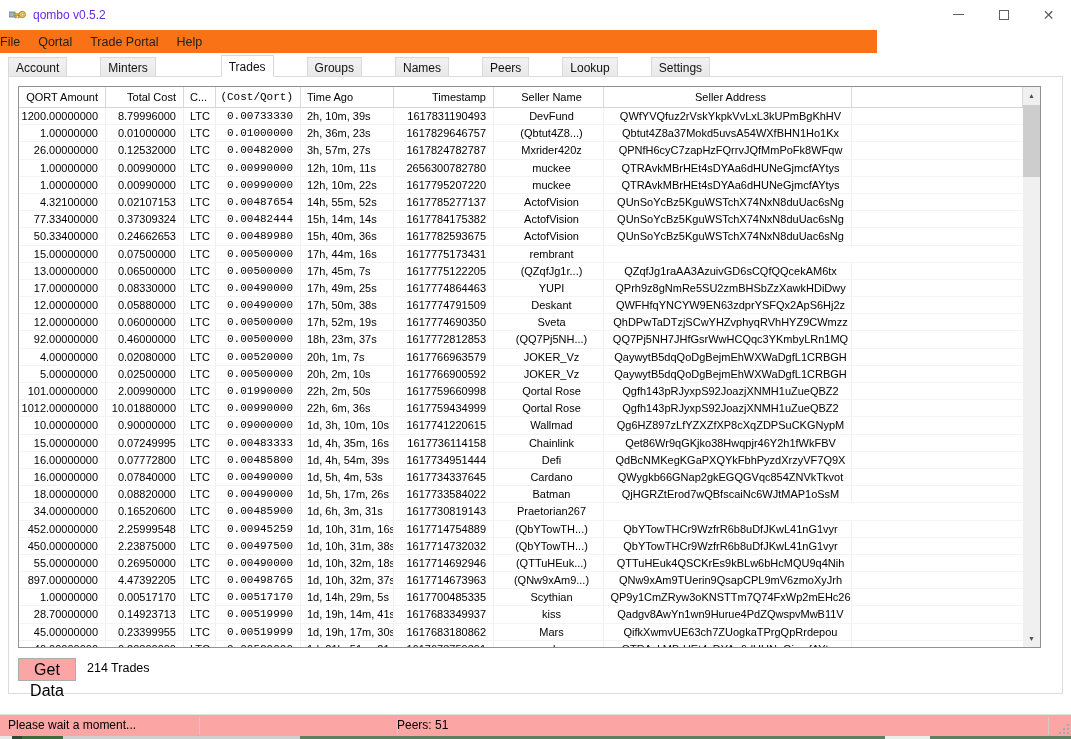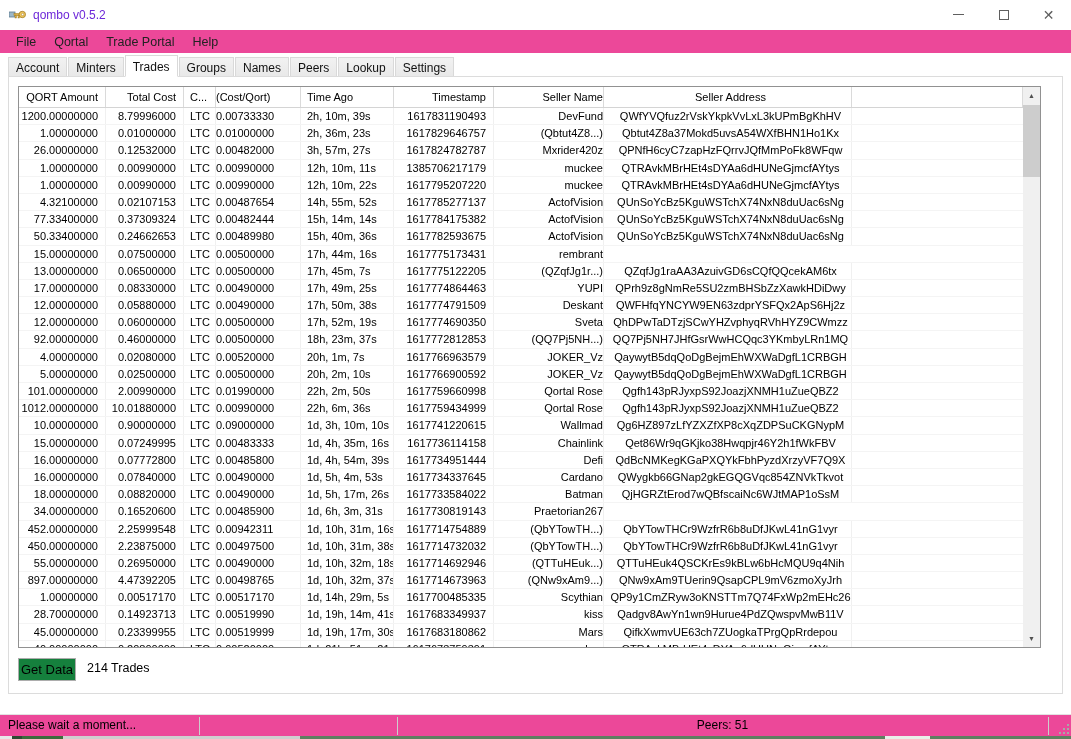--- a/index.html
+++ b/index.html
@@ -13,60 +13,60 @@
   
   .titlebar { position:absolute; top:0; left:0; width:1071px; height:29px; background:#fff; }
   .app-icon { position:absolute; left:9px; top:7px; width:17px; height:15px; }
   .win-title { position:absolute; left:33px; top:8px; font-size:12px; color:#6d28d9; }
   .win-controls { position:absolute; right:0; top:0; height:29px; display:flex; }
   .win-btn { width:45px; height:29px; display:flex; align-items:center; justify-content:center; color:#5f5f5f; font-size:13px; }
   .min-glyph { width:11px; height:1px; background:#5f5f5f; display:block; }
   .max-glyph { width:10px; height:10px; border:1px solid #5f5f5f; display:block; }
   .close-glyph { font-size:14px; line-height:14px; color:#5f5f5f; }
   
-  .menubar { position:absolute; top:30px; left:0; width:1071px; height:23px; background:#ec4899; padding-left:16px; display:flex; align-items:center; }
+  .menubar { position:absolute; top:30px; left:0; width:877px; height:23px; background:#f97316; padding-left:0; display:flex; align-items:center; }
   .menu-item { font-size:12.5px; color:#222; padding:3px 10px 3px 0; margin-right:8px; }
   
-  .tabstrip { position:absolute; top:55px; left:8px; height:21px; display:flex; align-items:flex-end; z-index:3; }
+  .tabstrip { position:absolute; top:55px; left:8px; height:21px; display:flex; align-items:flex-end; z-index:3;gap:32px; }
   .tab { height:19px; background:linear-gradient(#f2f2f2,#e9e9e9); border:1px solid #d9d9d9; border-bottom:none;
          font-size:12px; padding:3px 7px 0 7px; margin-right:1px; color:#111; }
-  .tab.active { height:22px; background:#fff; padding-top:4px; border:1px solid #d9d9d9; border-bottom:1px solid #fff; position:relative; top:1px; }
+  .tab.active { height:22px; background:#fff; padding-top:4px; border:1px solid #d9d9d9; border-bottom:1px solid #fff; position:relative; top:1px;margin-left:32px; }
   
   .tabpanel { position:absolute; top:76px; left:8px; width:1055px; height:618px; background:#fff; border:1px solid #dcdcdc; }
   
   .tablebox { position:absolute; top:9px; left:9px; width:1023px; height:562px; border:1px solid #919191; background:#0f766e; overflow:hidden; }
   .tgrid { position:absolute; top:0; left:0; width:1004px; height:560px; overflow:hidden; }
   .hdr { display:flex; height:21px; border-bottom:1px solid #d4d4d4; background:#fff; }
   .hdr .cell { line-height:20px; border-right:1px solid #dadada; font-size:11px; }
   .row { display:flex; height:17.2px; border-bottom:1px solid #f4f4f4; background:#fff; }
   .cell { overflow:hidden; white-space:nowrap; font-size:11px; line-height:16.5px; border-right:1px solid #f0f0f0; }
   .c0 { width:87px;  text-align:right; padding-right:7px; }
   .c1 { width:78px;  text-align:right; padding-right:7px; }
   .c2 { width:32px;  text-align:left;  padding-left:6px; }
-  .c3 { width:85px;  padding-right:7px; }
+  .c3 { width:85px;  text-align:right; padding-right:7px;font-family:Liberation Mono, monospace; }
   .c4 { width:93px;  text-align:left;  padding-left:6px; }
   .c5 { width:100px; text-align:right; padding-right:7px; }
-  .c6 { width:110px; text-align:right;  padding-left:6px; }
+  .c6 { width:110px; text-align:center;  padding-left:6px; }
   .c7 { width:248px; text-align:center;  padding-left:6px; }
   .c8 { flex:1; border-right:none; }
   
   .vscroll { position:absolute; top:0; right:0; width:17px; height:560px; background:#f0f0f0; }
   .sbtn { position:absolute; left:0; width:17px; height:17px; display:flex; align-items:center; justify-content:center; color:#505050; font-size:7px; }
   .sbtn.up { top:0; } .sbtn.down { bottom:0; }
   .sthumb { position:absolute; left:0; top:18px; width:17px; height:72px; background:#cdcdcd; }
   
-  .getdata-btn { position:absolute; left:9px; top:581px; width:58px; height:23px; background:#15803d; border:1px solid #adadad;
-                 font-size:13px; font-family:"Liberation Sans", sans-serif; color:#000; text-align:center; line-height:21px; }
+  .getdata-btn { position:absolute; left:9px; top:581px; width:58px; height:23px; background:#fca5a5; border:1px solid #adadad;
+                 font-size:16px; font-family:"Liberation Sans", sans-serif; color:#000; text-align:center; line-height:21px; }
   .trades-count { position:absolute; left:78px; top:584px; font-size:12.5px; color:#000; }
   
-  .statusbar { position:absolute; top:714px; left:0; width:1071px; height:22px; background:#ec4899; border-top:1px solid #e2e2e2; font-size:12px; }
+  .statusbar { position:absolute; top:714px; left:0; width:1071px; height:22px; background:#fca5a5; border-top:1px solid #e2e2e2; font-size:12px; }
   .status-sec { position:absolute; top:0; height:22px; line-height:21px; }
   .sec-left { left:4px; width:192px; padding-left:4px; }
   .sec-mid { left:200px; width:197px; text-align:center; }
-  .sec-right { left:397px; width:651px; text-align:center; }
+  .sec-right { left:397px; width:651px; }
   .sdiv { position:absolute; top:2px; width:1px; height:18px; background:#cdcdcd; }
   .grip { position:absolute; right:2px; bottom:2px; width:10px; height:10px; }
   .grip i { position:absolute; width:2px; height:2px; background:#a8a8a8; }
   
   .sliver { position:absolute; top:736px; left:0; width:1071px; height:3px; display:flex; }
   .sliver div { height:3px; }
 </style>
 </head>
 <body>
 
@@ -158,21 +158,21 @@
             <div class="cell c6">Mxrider420z</div>
             <div class="cell c7">QPNfH6cyC7zapHzFQrrvJQfMmPoFk8WFqw</div>
             <div class="cell c8"></div>
           </div>
           <div class="row">
             <div class="cell c0">1.00000000</div>
             <div class="cell c1">0.00990000</div>
             <div class="cell c2">LTC</div>
             <div class="cell c3">0.00990000</div>
             <div class="cell c4">12h, 10m, 11s</div>
-            <div class="cell c5">1385706217179</div>
+            <div class="cell c5">2656300782780</div>
             <div class="cell c6">muckee</div>
             <div class="cell c7">QTRAvkMBrHEt4sDYAa6dHUNeGjmcfAYtys</div>
             <div class="cell c8"></div>
           </div>
           <div class="row">
             <div class="cell c0">1.00000000</div>
             <div class="cell c1">0.00990000</div>
             <div class="cell c2">LTC</div>
             <div class="cell c3">0.00990000</div>
             <div class="cell c4">12h, 10m, 22s</div>
@@ -385,21 +385,21 @@
             <div class="cell c3">0.00485900</div>
             <div class="cell c4">1d, 6h, 3m, 31s</div>
             <div class="cell c5">1617730819143</div>
             <div class="cell c6">Praetorian267</div>
             <div class="cell c8"></div>
           </div>
           <div class="row">
             <div class="cell c0">452.00000000</div>
             <div class="cell c1">2.25999548</div>
             <div class="cell c2">LTC</div>
-            <div class="cell c3">0.00942311</div>
+            <div class="cell c3">0.00945259</div>
             <div class="cell c4">1d, 10h, 31m, 16s</div>
             <div class="cell c5">1617714754889</div>
             <div class="cell c6">(QbYTowTH...)</div>
             <div class="cell c7">QbYTowTHCr9WzfrR6b8uDfJKwL41nG1vyr</div>
             <div class="cell c8"></div>
           </div>
           <div class="row">
             <div class="cell c0">450.00000000</div>
             <div class="cell c1">2.23875000</div>
             <div class="cell c2">LTC</div>

